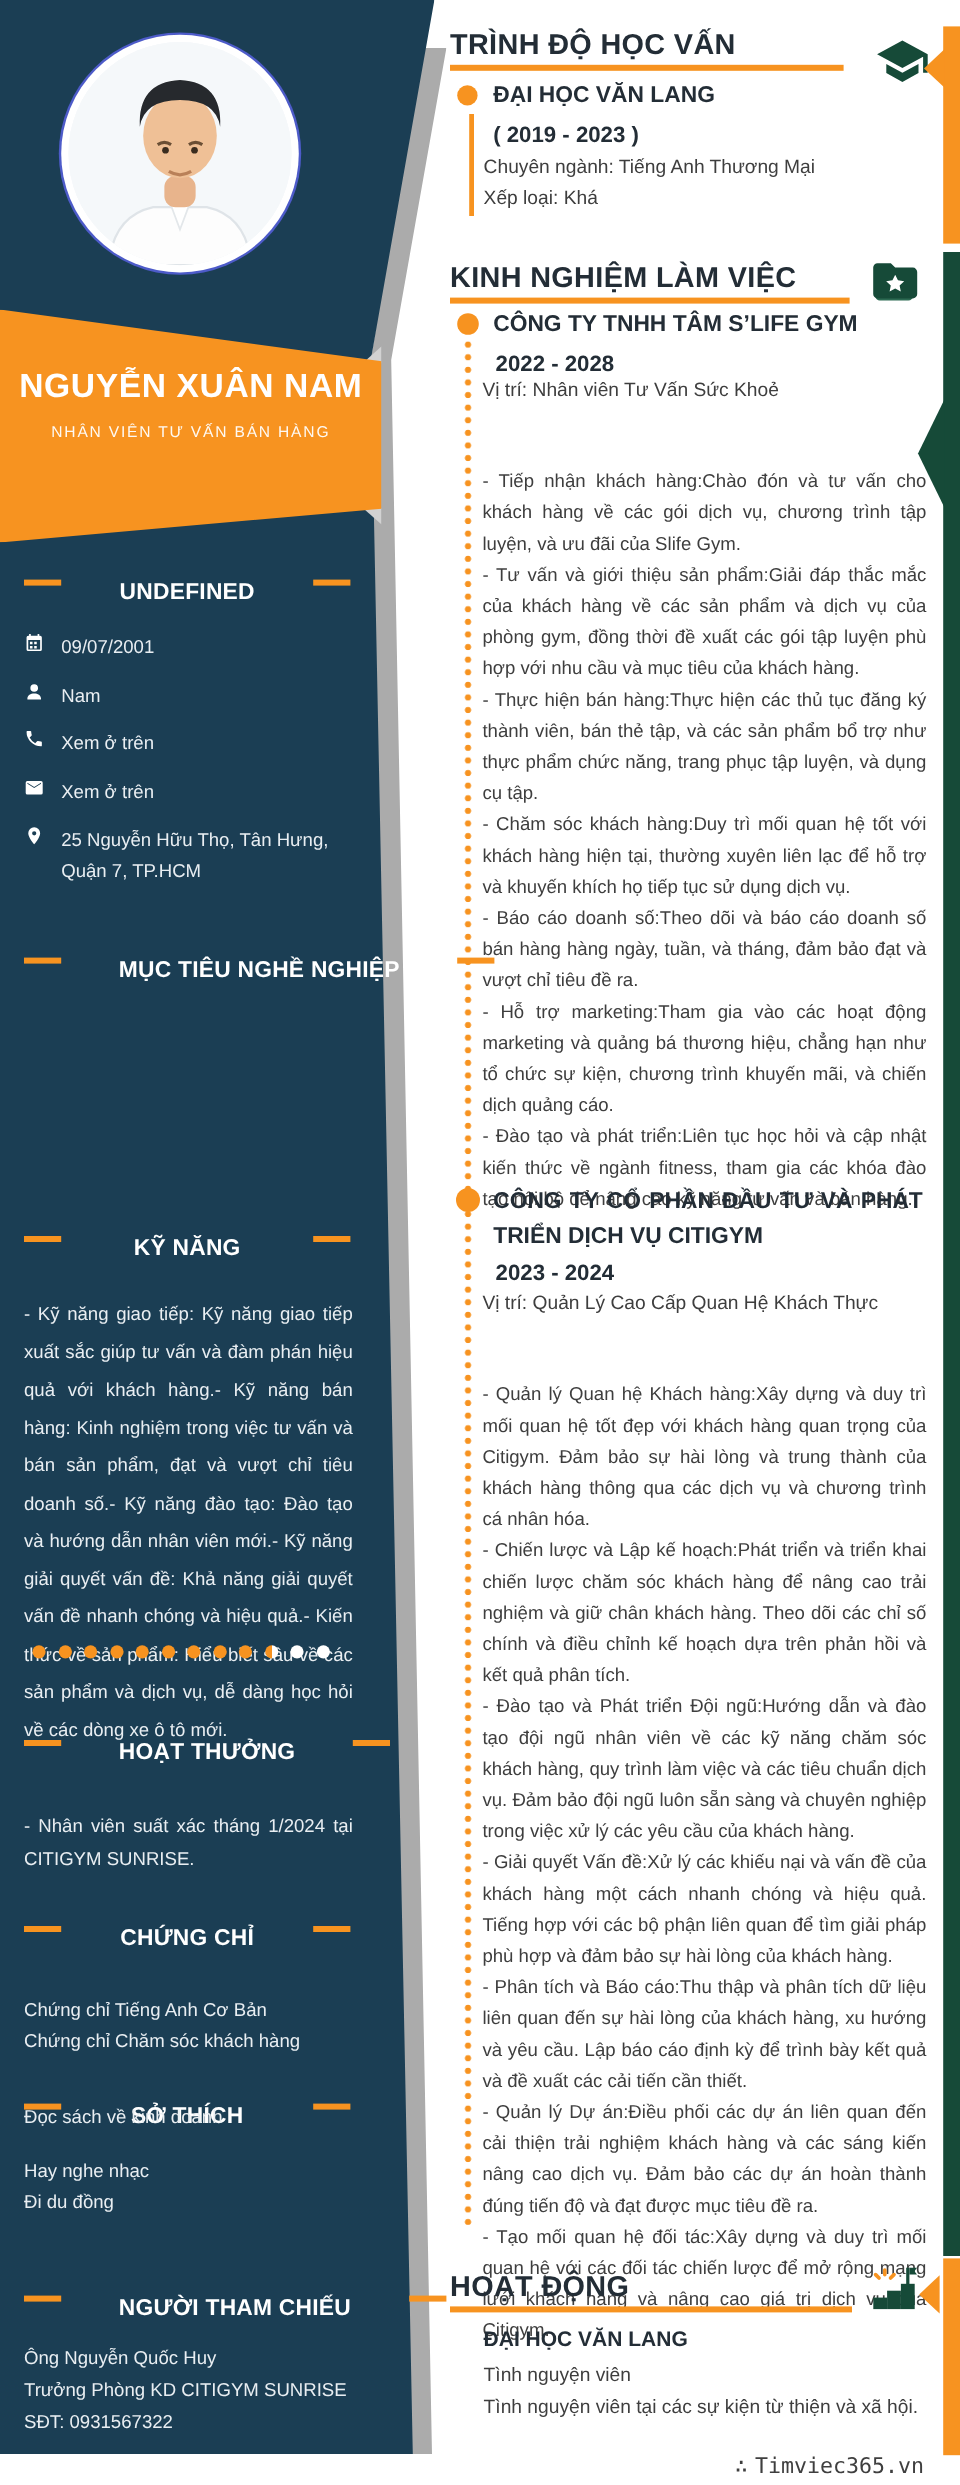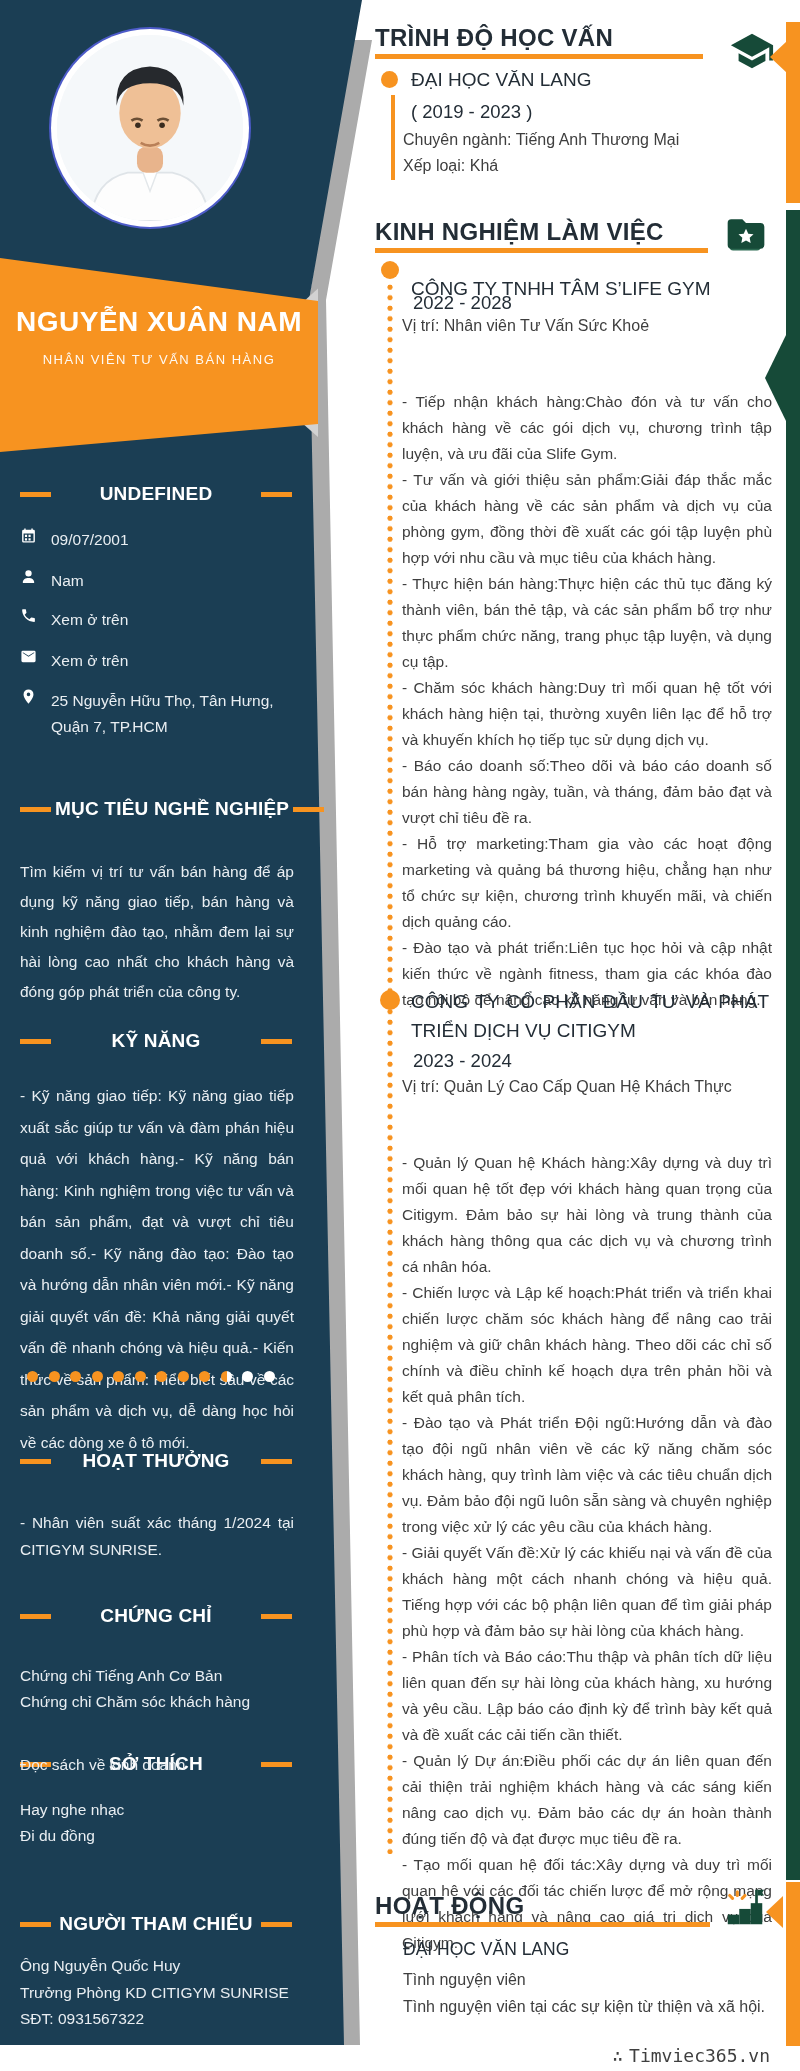--- a/index.html
+++ b/index.html
@@ -26,21 +26,21 @@
     background:#fff; box-shadow:0 0 0 2px #4D5BC9;}
   .photo{position:absolute; left:57px; top:35px; width:186px; height:186px; border-radius:50%;
     overflow:hidden; background:#f4f7f9;}
 
   
   .name{position:absolute; left:0; top:306px; width:318px; text-align:center; color:#fff;
     font-size:28px; font-weight:bold; letter-spacing:.5px; white-space:nowrap;}
   .subtitle{position:absolute; left:0; top:352px; width:318px; text-align:center; color:#fff;
     font-size:13px; letter-spacing:1.5px; opacity:.95; white-space:nowrap;}
 
-  .sb-header{position:absolute; left:20px; width:272px; display:flex; align-items:center;}
+  .sb-header{position:absolute; left:20px; width:272px; display:flex; align-items:flex-start;gap:44px;}
   .sb-header .dash{flex:0 0 31px; height:5px; background:var(--orange);}
   .sb-header h2{flex:1; text-align:center; color:#fff; font-size:19px; font-weight:bold; letter-spacing:.2px; padding:0 4px; white-space:nowrap;}
 
   .c-row{position:absolute; left:20px; width:276px; display:flex; gap:13px; align-items:flex-start;
     color:var(--sbtext); font-size:15.5px;}
   .c-row .ic{flex:0 0 18px; height:18px; margin-top:0px;}
   .c-row .ic svg{width:17px; height:17px; fill:#fff;}
   .c-row .val{line-height:26px;}
 
   .sb-par{position:absolute; left:20px; width:274px; color:var(--sbtext); font-size:15.5px;
@@ -65,21 +65,21 @@
   .arrow-left{position:absolute; width:0; height:0;}
   .arrow-left.small{border-top:16px solid transparent; border-bottom:16px solid transparent; border-right:17px solid var(--orange);}
   .arrow-left.big{border-top:45px solid transparent; border-bottom:45px solid transparent; border-right:22px solid var(--green);}
 
   .bullet{position:absolute; border-radius:50%; background:var(--orange);}
   .edu-line{position:absolute; left:391px; top:95px; width:4px; height:85px; background:var(--orange);}
   .dotline{position:absolute; left:387px; top:284px; width:6px; height:1570px;
     background-image:radial-gradient(circle at 3px 3.2px, var(--orange) 2.3px, rgba(0,0,0,0) 2.9px);
     background-size:6px 10.5px; background-repeat:repeat-y;}
 
-  .m-bold{position:absolute; color:var(--heading); font-weight:normal; font-size:19px; white-space:nowrap;}
+  .m-bold{position:absolute; color:var(--heading); font-weight:bold; font-size:19px; white-space:nowrap;}
   .m-bold.wrap{white-space:normal; text-align:justify; line-height:29px;}
   .m-reg{position:absolute; color:var(--text); font-size:16px; white-space:nowrap;}
   .m-body{position:absolute; left:402px; width:370px; color:var(--text); font-size:15.5px;margin-top:48px;}
   .m-body p{text-align:justify; line-height:26px;}
 
   .footer{position:absolute; left:430px; top:2045px; width:340px; text-align:right;
     font-family:"DejaVu Sans Mono", monospace; font-size:18px; color:#3f3f3f;}
   .footer .mark{margin-right:6px;}
 </style>
 </head>
@@ -157,21 +157,20 @@
         </svg>
     </span>
     <span class="val" style="width:246px">25 Nguyễn Hữu Thọ, Tân Hưng, Quận 7, TP.HCM</span>
   </div>
 
   <div class="sb-header" style="top:798px">
     <span class="dash"></span>
     <h2>MỤC TIÊU NGHỀ NGHIỆP</h2>
     <span class="dash"></span>
   </div>
-  <div class="sb-par" style="top:857px; line-height:30px">Tìm kiếm vị trí tư vấn bán hàng  để áp dụng kỹ năng giao tiếp, bán hàng và kinh nghiệm đào tạo, nhằm đem lại sự hài lòng cao nhất cho khách hàng và đóng góp phát triển của công ty.</div>
 
   <div class="sb-header" style="top:1030px">
     <span class="dash"></span>
     <h2>KỸ NĂNG</h2>
     <span class="dash"></span>
   </div>
   <div class="sb-par" style="top:1080px; line-height:31.5px">- Kỹ năng giao tiếp: Kỹ năng giao tiếp xuất sắc giúp tư vấn và đàm phán hiệu quả với khách hàng.- Kỹ năng bán hàng: Kinh nghiệm trong việc tư vấn và bán sản phẩm, đạt và vượt chỉ tiêu doanh số.- Kỹ năng đào tạo: Đào tạo và hướng dẫn nhân viên mới.- Kỹ năng giải quyết vấn đề: Khả năng giải quyết vấn đề nhanh chóng và hiệu quả.- Kiến thức về sản phẩm: Hiểu biết sâu về các sản phẩm và dịch vụ, dễ dàng học hỏi về các dòng xe ô tô mới.</div>
   <div id="skill-dots">
       <span class="dot full"></span>
       <span class="dot full"></span>
@@ -245,21 +244,21 @@
       <path d="M10 4H4a2 2 0 0 0-2 2v12a2 2 0 0 0 2 2h16a2 2 0 0 0 2-2V8a2 2 0 0 0-2-2h-8l-2-2z" fill="var(--green)"></path>
       <path d="M12 9.2l1.25 2.6 2.85.35-2.1 1.95.55 2.8L12 15.5l-2.55 1.4.55-2.8-2.1-1.95 2.85-.35z" fill="#fff"></path>
     </svg>
   </div>
   <div class="vbar green" style="top:210px; height:1670px"></div>
   <div class="arrow-left big" style="left:765px; top:333px"></div>
 
   <div class="dotline"></div>
 
   <div class="bullet" style="left:381px; top:261px; width:18px; height:18px"></div>
-  <div class="m-bold" style="left:411px; top:278px">CÔNG TY TNHH TÂM S’LIFE GYM</div>
+  <div class="m-bold" style="left:411px; top:260px">CÔNG TY TNHH TÂM S’LIFE GYM</div>
   <div class="m-bold" style="left:413px; top:292px; font-size:18.5px">2022 - 2028</div>
   <div class="m-reg" style="left:402px; top:317px">Vị trí: Nhân viên Tư Vấn Sức Khoẻ</div>
   <div class="m-body" style="top:341px">
     <p>- Tiếp nhận khách hàng:Chào đón và tư vấn cho khách hàng về các gói dịch vụ, chương trình tập luyện, và ưu đãi của Slife Gym.</p>
     <p>- Tư vấn và giới thiệu sản phẩm:Giải đáp thắc mắc của khách hàng về các sản phẩm và dịch vụ của phòng gym, đồng thời đề xuất các gói tập luyện phù hợp với nhu cầu và mục tiêu của khách hàng.</p>
     <p>- Thực hiện bán hàng:Thực hiện các thủ tục đăng ký thành viên, bán thẻ tập, và các sản phẩm bổ trợ như thực phẩm chức năng, trang phục tập luyện, và dụng cụ tập.</p>
     <p>- Chăm sóc khách hàng:Duy trì mối quan hệ tốt với khách hàng hiện tại, thường xuyên liên lạc để hỗ trợ và khuyến khích họ tiếp tục sử dụng dịch vụ.</p>
     <p>- Báo cáo doanh số:Theo dõi và báo cáo doanh số bán hàng hàng ngày, tuần, và tháng, đảm bảo đạt và vượt chỉ tiêu đề ra.</p>
     <p>- Hỗ trợ marketing:Tham gia vào các hoạt động marketing và quảng bá thương hiệu, chẳng hạn như tổ chức sự kiện, chương trình khuyến mãi, và chiến dịch quảng cáo.</p>
     <p>- Đào tạo và phát triển:Liên tục học hỏi và cập nhật kiến thức về ngành fitness, tham gia các khóa đào tạo nội bộ để nâng cao kỹ năng tư vấn và bán hàng.</p>

